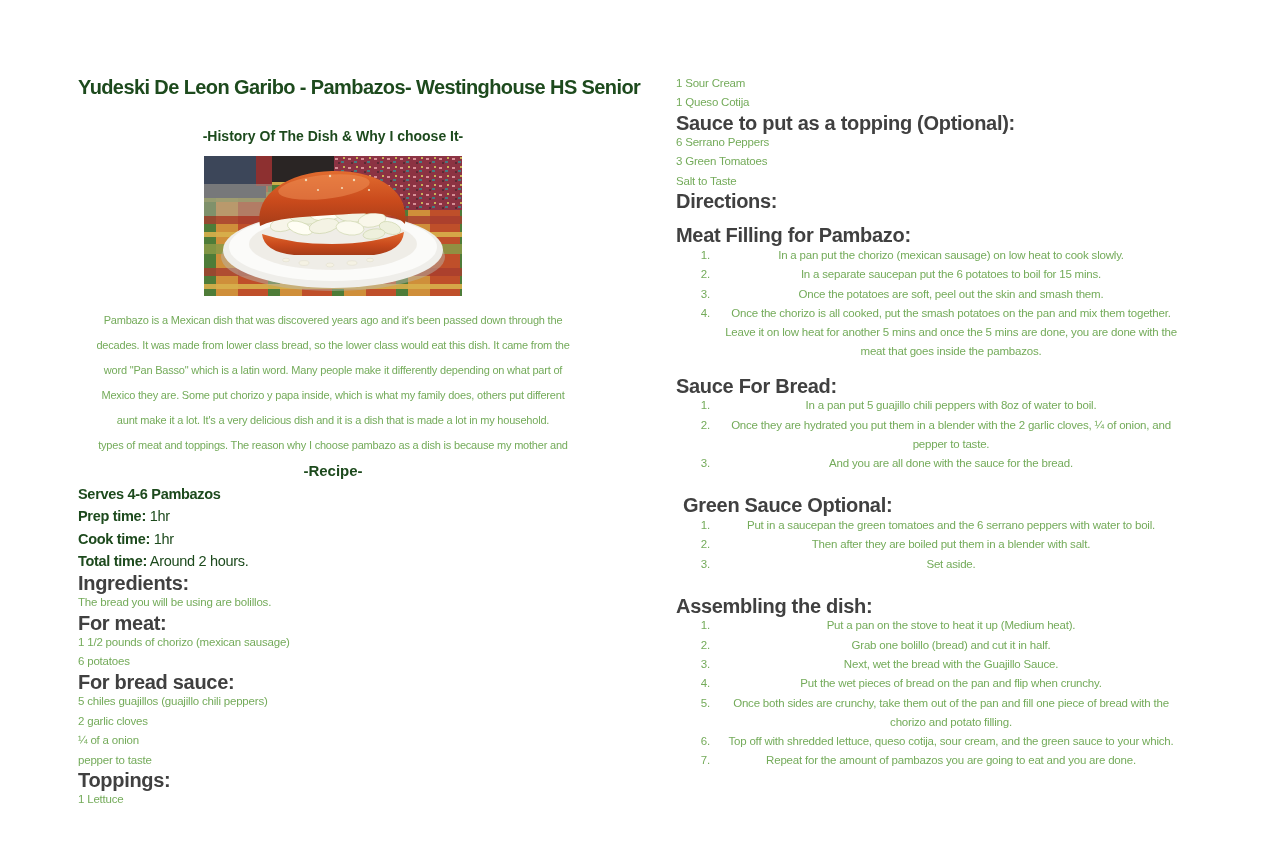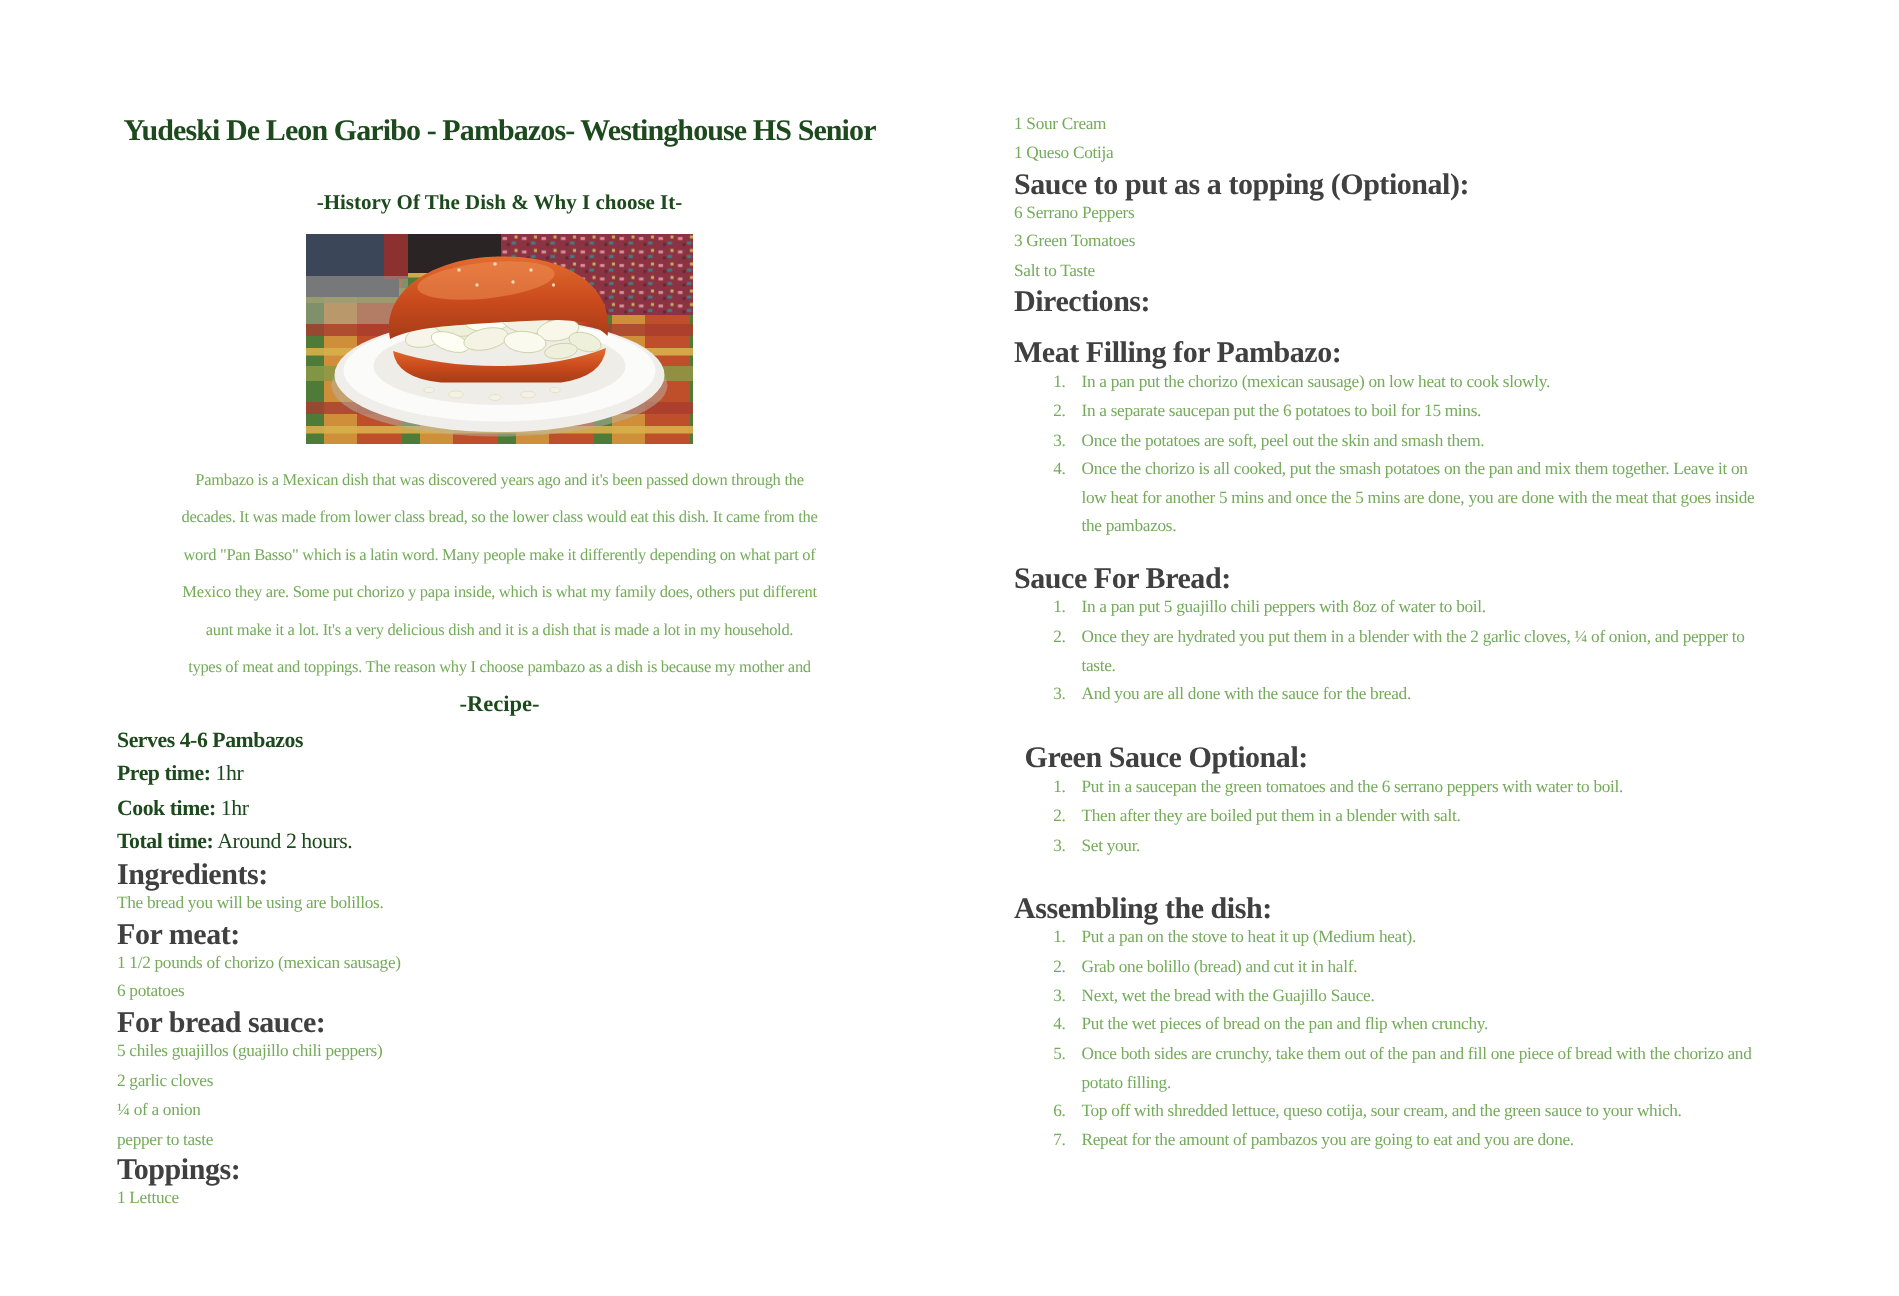--- a/index.html
+++ b/index.html
@@ -9,21 +9,20 @@
     width: 1266px;
     height: 864px;
     overflow: hidden;
     font-family: "Liberation Sans", sans-serif;
   }
   .page {
     position: relative;
     width: 1217px;
     height: 864px;
     background: #ffffff;
-    font-family: Liberation Serif, serif;
   }
   .col-left {
     position: absolute;
     left: 78px;
     top: 74px;
     width: 510px;
   }
   .col-right {
     position: absolute;
     left: 676px;
@@ -92,20 +91,21 @@
   .col-right .ing { line-height: 19.3px; }
   .dir-section { margin-top: 0; }
   #direction-sections .dir-section { margin-top: 14px; }
   #direction-sections .dir-section:nth-of-type(3) { margin-top: 22px; }
   #direction-sections .dir-section:nth-of-type(3) .sec-h { padding-left: 7px; }
   #direction-sections .dir-section:nth-of-type(4) { margin-top: 22px; }
   ol.steps {
     margin: 0;
     padding: 0 0 0 37px;
     list-style: decimal;
+    text-align: center;
   }
   ol.steps li {
     color: #74ab5a;
     font-size: 11.5px;
     line-height: 19.3px;
     letter-spacing: -0.2px;
     padding-left: 8px;
   }
   ol.steps li::marker {
     color: #74ab5a;
@@ -263,21 +263,21 @@
             <li class="step">In a pan put 5 guajillo chili peppers with 8oz of water to boil.</li>
             <li class="step">Once they are hydrated you put them in a blender with the 2 garlic cloves, ¼ of onion, and pepper to taste.</li>
             <li class="step">And you are all done with the sauce for the bread.</li>
           </ol>
         </section>
         <section class="dir-section">
           <div class="sec-h">Green Sauce Optional:</div>
           <ol class="steps">
             <li class="step">Put in a saucepan the green tomatoes and the 6 serrano peppers with water to boil.</li>
             <li class="step">Then after they are boiled put them in a blender with salt.</li>
-            <li class="step">Set your.</li>
+            <li class="step">Set aside.</li>
           </ol>
         </section>
         <section class="dir-section">
           <div class="sec-h">Assembling the dish:</div>
           <ol class="steps">
             <li class="step">Put a pan on the stove to heat it up (Medium heat).</li>
             <li class="step">Grab one bolillo (bread) and cut it in half.</li>
             <li class="step">Next, wet the bread with the Guajillo Sauce.</li>
             <li class="step">Put the wet pieces of bread on the pan and flip when crunchy.</li>
             <li class="step">Once both sides are crunchy, take them out of the pan and fill one piece of bread with the chorizo and potato filling.</li>

